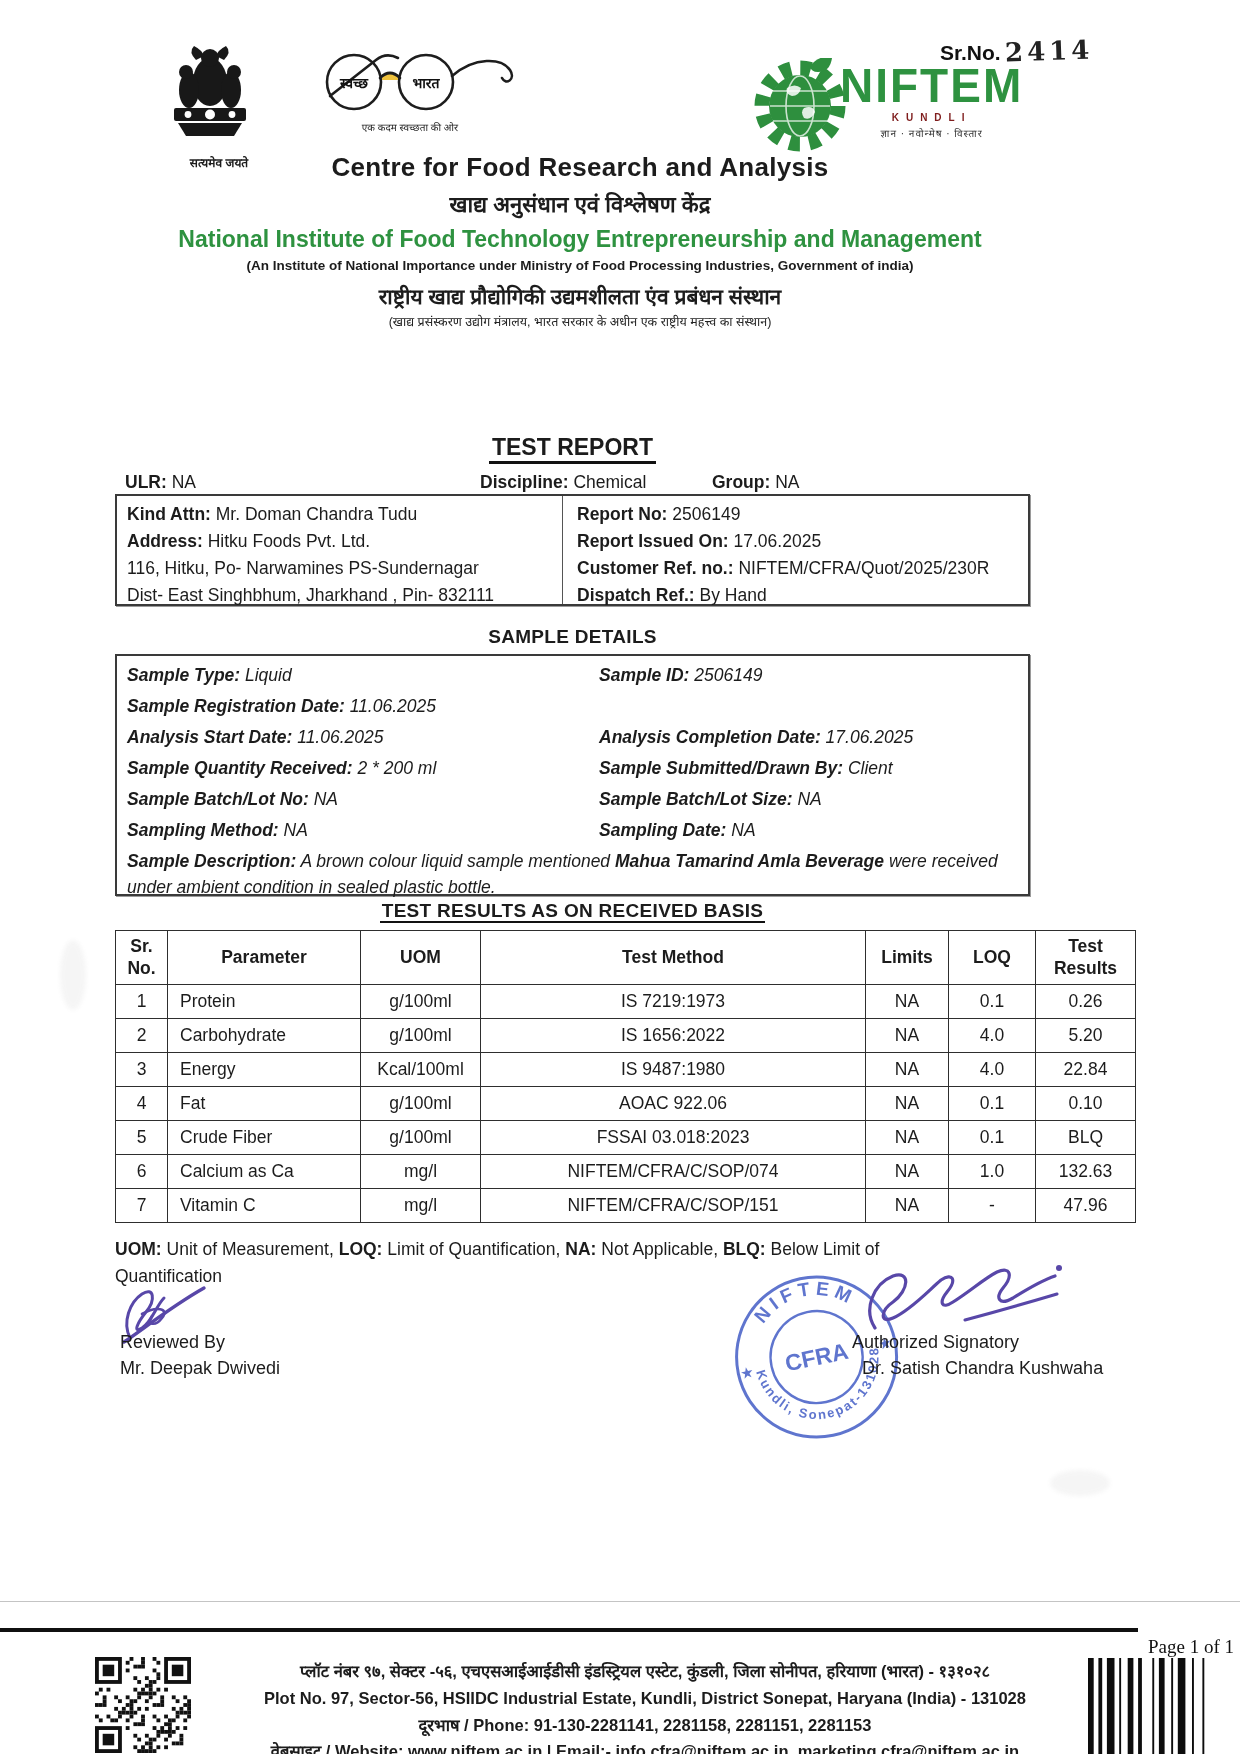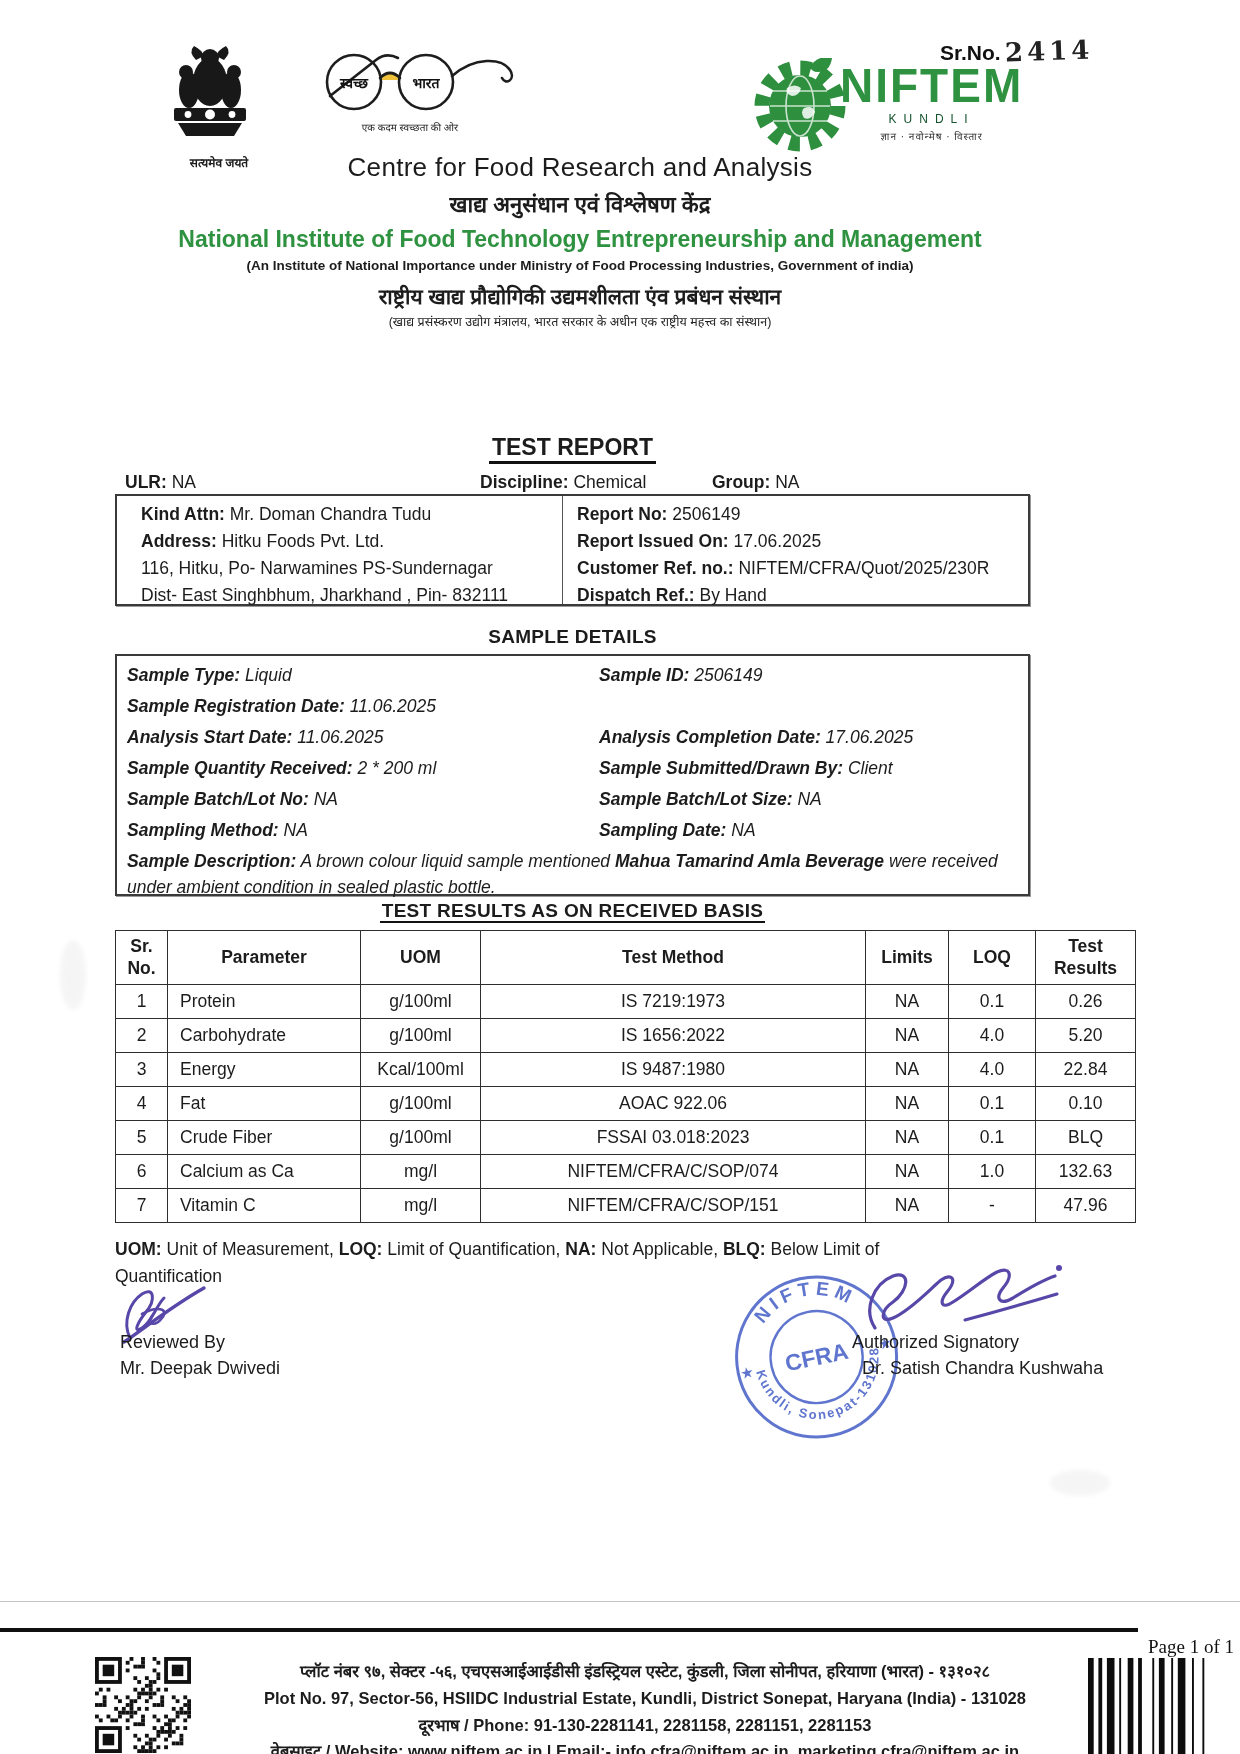--- a/index.html
+++ b/index.html
@@ -24,49 +24,49 @@
   b{font-weight:bold;}
 
   
   .emblem-caption{font-size:12px;font-weight:bold;text-align:center;width:110px;}
   .swachh-caption{font-size:10px;font-weight:normal;}
   .niftem-word{
     font-size:46px;font-weight:800;color:var(--green);
     letter-spacing:2px;transform:scaleY(1.05);line-height:1;
     font-family:"Liberation Sans",sans-serif;
   }
-  .niftem-kundli{font-size:12px;font-weight:normal;letter-spacing:7px;color:#14532d;}
+  .niftem-kundli{font-size:10px;font-weight:bold;letter-spacing:7px;color:#7f1d1d;}
   .niftem-tagline{font-size:10px;color:#333;letter-spacing:1px;}
   .srno{font-size:21px;font-weight:bold;color:#111;}
   .srno-val{
     font-family:"DejaVu Serif",serif;font-size:26px;font-weight:600;
     letter-spacing:4px;transform:rotate(-2deg);display:inline-block;color:#232323;
   }
-  .title-en{font-size:26px;font-weight:normal;text-align:center;letter-spacing:.3px;}
+  .title-en{font-size:26px;font-weight:bold;text-align:center;letter-spacing:.3px;}
   .title-hi{font-size:22px;font-weight:bold;text-align:center;}
   .inst-en{font-size:23px;font-weight:bold;color:var(--green);text-align:center;}
   .inst-note{font-size:13.5px;font-weight:bold;text-align:center;}
   .inst-hi{font-size:21px;font-weight:bold;text-align:center;}
   .inst-note-hi{font-size:12.5px;text-align:center;color:#222;}
 
   
   .col{left:115px;width:915px;}
   .report-title{
     font-size:23px;font-weight:bold;text-align:center;
   }
   .report-title span{border-bottom:3px solid #111;padding:0 3px;display:inline-block;}
   .meta-row{font-size:17.5px;}
   .meta-row .lbl{font-weight:bold;}
   .box{
     border:2px solid #3a3a3a;
     box-shadow:1px 1px 0 #9a9a9a;
     font-size:17.5px;
   }
   .box1{display:flex;}
-  .box1-left{width:445px;padding:5px 0 0 24px;}
+  .box1-left{width:445px;padding:5px 0 0 10px;}
   .box1-right{flex:1;border-left:1.5px solid #555;padding:5px 0 0 14px;}
   .kv-row{line-height:27px;white-space:nowrap;}
   .section-head{font-size:19px;font-weight:bold;text-align:center;letter-spacing:.3px;}
   .section-head.u span{border-bottom:2.5px solid #111;padding:0 2px;}
   .sample-box{padding:4px 10px 2px 10px;font-style:italic;}
   .s-row{display:flex;line-height:31px;font-size:17.5px;}
   .s-cell-l{width:472px;}
   .s-cell-r{flex:1;}
   .s-desc{font-size:17.5px;line-height:26px;padding-top:2px;}
 

